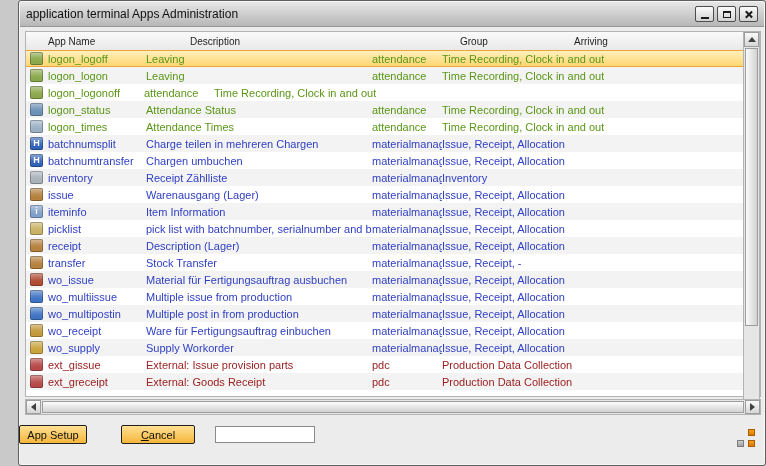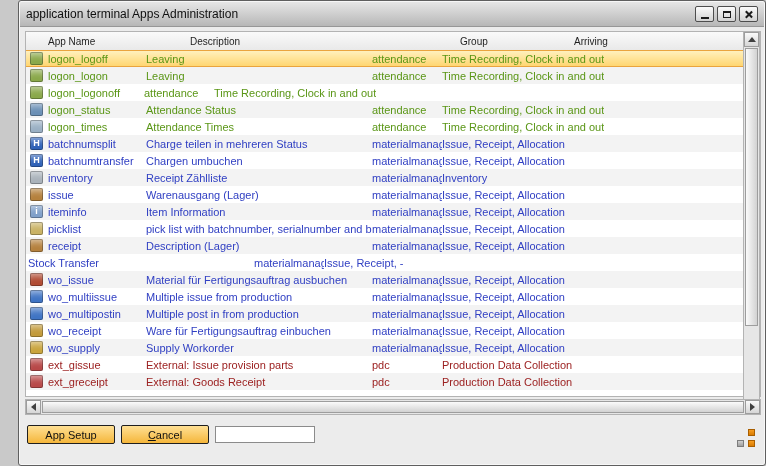--- a/index.html
+++ b/index.html
@@ -127,22 +127,22 @@
     border:1px solid #9d9d9d;box-sizing:border-box;
   }
   
   .gold-btn{
     position:absolute;top:424px;height:19px;
     font-family:"Liberation Sans", sans-serif;font-size:11px;color:#111;
     background:linear-gradient(#ffe094,#f5b63b);
     border:1px solid #1f1f1f;border-radius:2px;
     padding:0;cursor:default;
   }
-  .btn-appsetup{left:8px;width:88px;}
-  .btn-cancel{left:102px;width:88px;}
+  .btn-appsetup{left:0;width:68px;}
+  .btn-cancel{left:102px;width:74px;}
   .u{text-decoration:underline;}
   .text-input{
     position:absolute;left:196px;top:425px;width:100px;height:17px;
     border:1px solid #8b8b8b;box-sizing:border-box;
     font-family:"Liberation Sans", sans-serif;font-size:11px;padding:0 3px;
     background:#fff;
   }
   .resize-grip{
     position:absolute;right:10px;top:428px;width:18px;height:18px;
   }
@@ -264,21 +264,21 @@
     <div class="col col-fill"></div>
   </div>
 
   <div class="row blue alt">
     <div class="col col-name">
       <span class="row-icon" style="background: rgb(47, 98, 184);">
               <span class="icon-label">H</span>
             </span>
       <span class="app-name">batchnumsplit</span>
     </div>
-    <div class="col col-desc">Charge teilen in mehreren Status</div>
+    <div class="col col-desc">Charge teilen in mehreren Chargen</div>
     <div class="col col-group">materialmanagement</div>
     <div class="col col-license">Issue, Receipt, Allocation</div>
     <div class="col col-pc">
             <span class="checkbox checked"></span>
           </div>
     <div class="col col-fill"></div>
   </div>
 
   <div class="row blue">
     <div class="col col-name">
@@ -370,20 +370,26 @@
     <div class="col col-desc">Description (Lager)</div>
     <div class="col col-group">materialmanagement</div>
     <div class="col col-license">Issue, Receipt, Allocation</div>
     <div class="col col-pc">
             <span class="checkbox checked"></span>
           </div>
     <div class="col col-fill"></div>
   </div>
 
   <div class="row blue">
+    <div class="col col-name">
+      <span class="row-icon" style="background: rgb(181, 129, 61);">
+              <span class="icon-label"></span>
+            </span>
+      <span class="app-name">transfer</span>
+    </div>
     <div class="col col-desc">Stock Transfer</div>
     <div class="col col-group">materialmanagement</div>
     <div class="col col-license">Issue, Receipt, -</div>
     <div class="col col-pc">
             <span class="checkbox checked"></span>
           </div>
     <div class="col col-fill"></div>
   </div>
 
   <div class="row blue alt">

